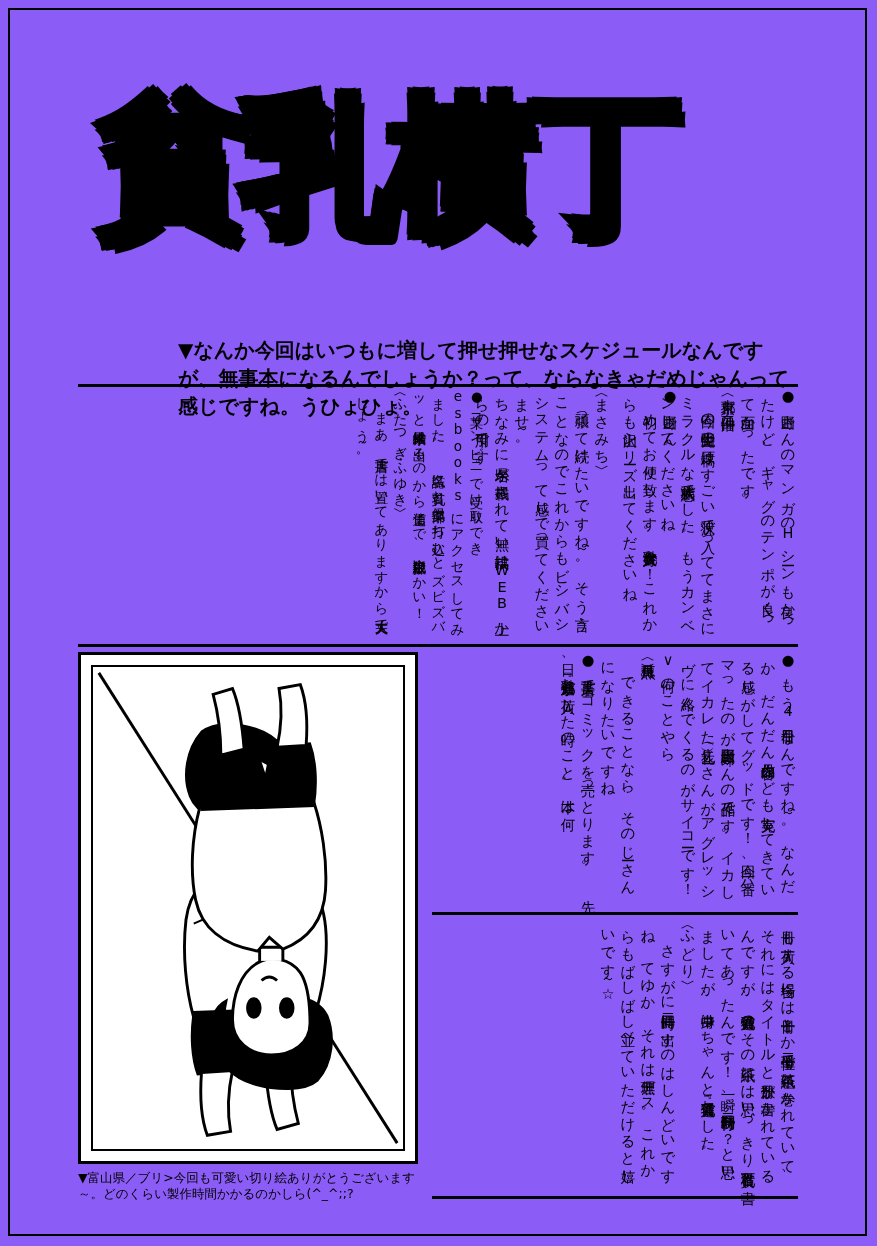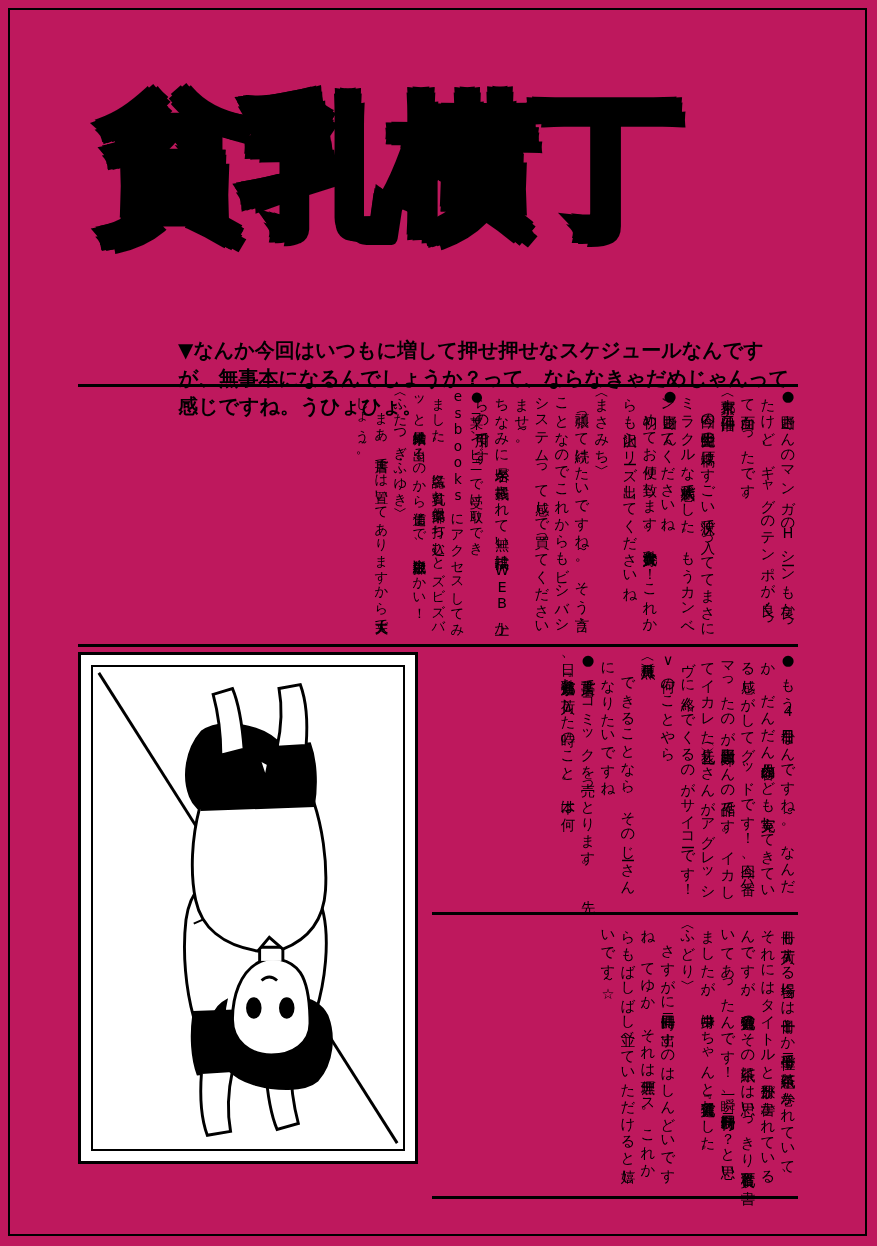--- a/index.html
+++ b/index.html
@@ -7,21 +7,21 @@
     padding: 0;
     background: #ffffff;
   }
   body {
     font-family: "Liberation Sans", sans-serif;
   }
   .page {
     position: relative;
     width: 877px;
     height: 1246px;
-    background: #be185d;
+    background: #8b5cf6;
     overflow: hidden;
   }
   
   .page-frame {
     position: absolute;
     left: 8px;
     top: 8px;
     width: 859px;
     height: 1228px;
     border: 2px solid #000;
@@ -232,20 +232,22 @@
                    L138 216 Z" fill="#fff" stroke="#000" stroke-width="3"></path>
           <path d="M92 350 C88 374 90 398 96 414 L136 410 L142 380 L152 410 L190 404
                    C200 382 206 364 208 346 Z" fill="#000"></path>
           <path d="M100 412 C98 438 100 458 106 474 L128 470 C124 448 126 428 130 410 Z" fill="#fff" stroke="#000" stroke-width="3"></path>
           <path d="M164 408 C166 434 170 456 176 470 L196 464 C190 442 188 422 188 402 Z" fill="#fff" stroke="#000" stroke-width="3"></path>
         </g>
       </svg>
     </div>
   </div>
 
+  <div class="art-caption">▼富山県／ブリ&gt;今回も可愛い切り絵ありがとうございます
+～。どのくらい製作時間かかるのかしら(^_^;;?</div>
 
   <div class="block-a">
     <div class="vcol" style="right:0px; top:0px; height:248px; width:366px;">●もう4冊目なんですね～。なんだか、だんだん作品内容なども充実してきている感じがしてグッドです！　今回、一番ハマったのが山野紺三郎さんの作品です。イカしてイカレた（失礼）じーさんがアグレッシヴに絡んでくるのがサイコーです！∨何のことやら
 〈穂月真魚〉
 　できることなら、そのじーさんになりたいですね。
 ●某書店でコミックを売っとります。　先日、『貧乳通信』が入荷した時のこと。本は何</div>
   </div>
 
   <div class="rule" style="left:432px; top:912px; width:366px; height:3px;"></div>
 

